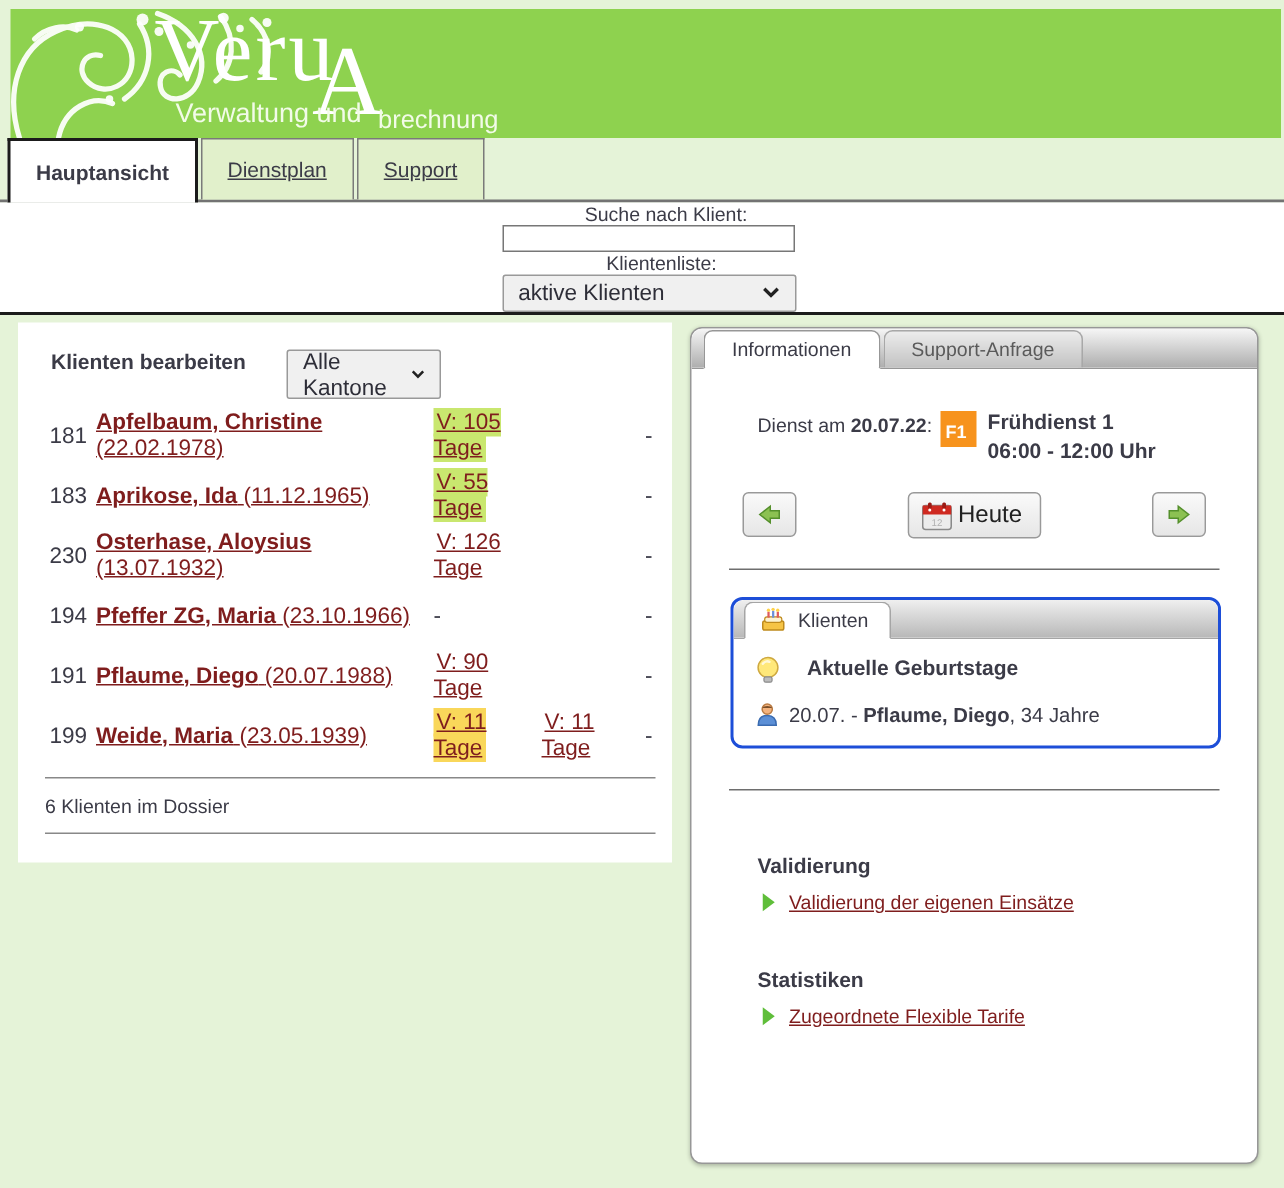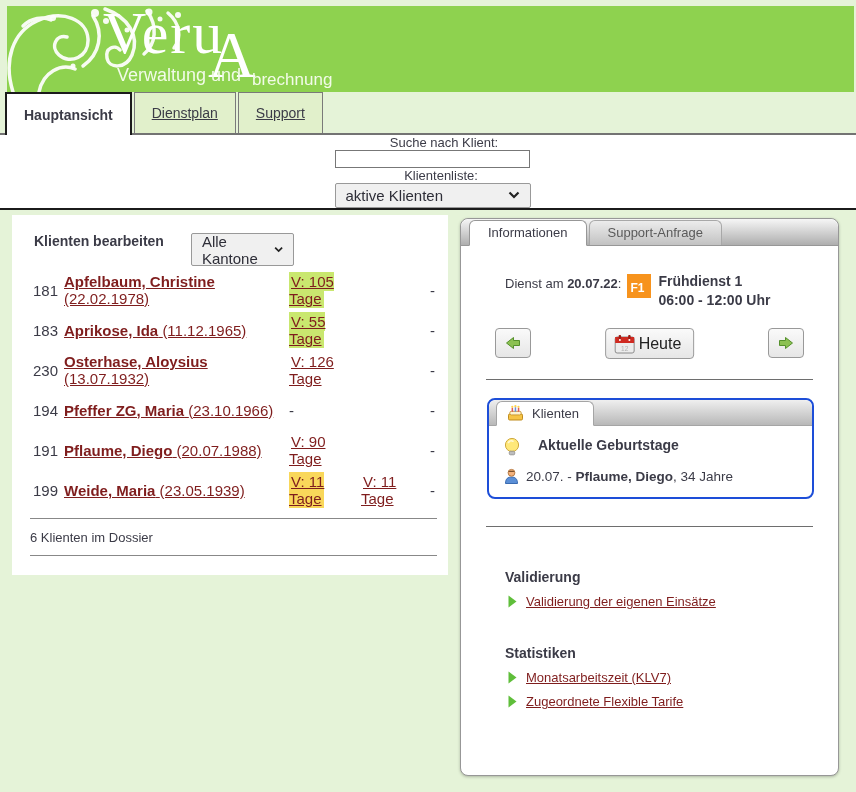--- a/index.html
+++ b/index.html
@@ -412,24 +412,18 @@
         <a class="section-link"> Validierung der eigenen Einsätze</a>
       </div>
     </div>
 
     <div class="section-block mt-statistiken">
       <div class="section-title">Statistiken</div>
       <div class="section-link-row">
         <svg width="9" height="13" viewBox="0 0 9 13">
           <polygon points="0.5,0.5 8.5,6.5 0.5,12.5" fill="#5fbe3a"></polygon>
         </svg>
-        <a class="section-link"> Monatsarbeitszeit (KLV7)</a>
-      </div>
-      <div class="section-link-row">
-        <svg width="9" height="13" viewBox="0 0 9 13">
-          <polygon points="0.5,0.5 8.5,6.5 0.5,12.5" fill="#5fbe3a"></polygon>
-        </svg>
         <a class="section-link"> Zugeordnete Flexible Tarife</a>
       </div>
     </div>
 
   </div>
 </div>
 
 </body></html>

